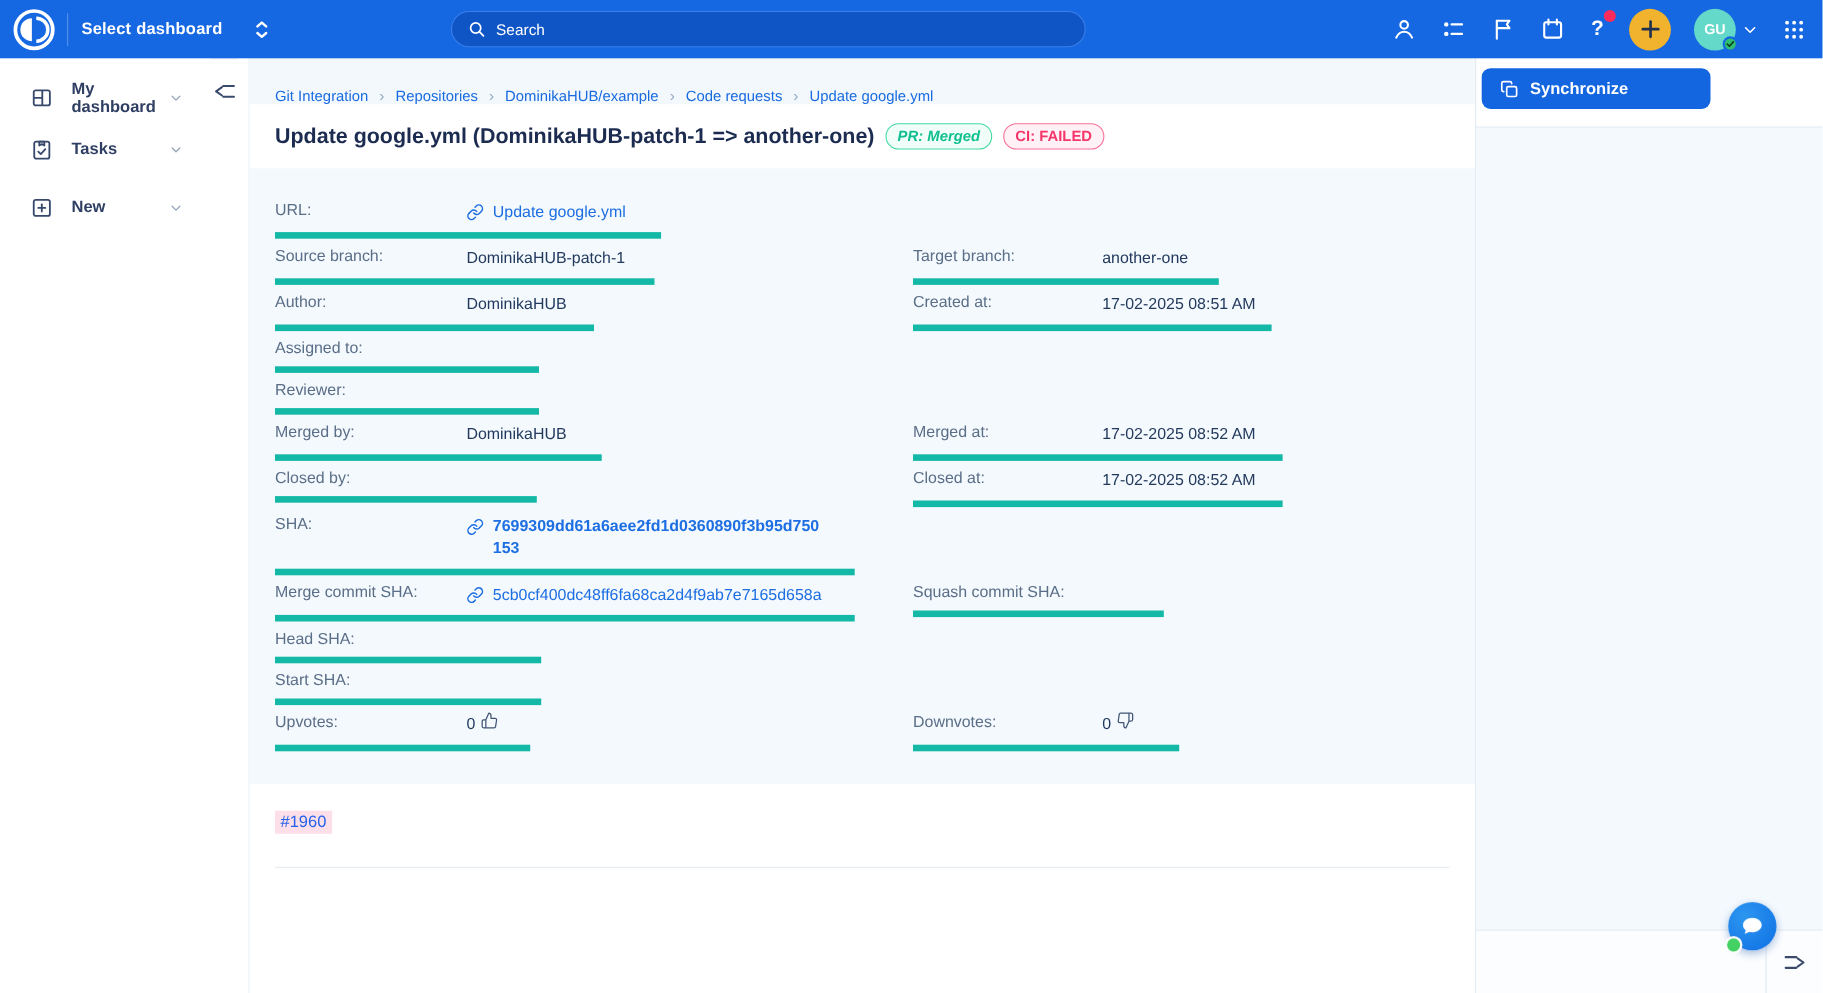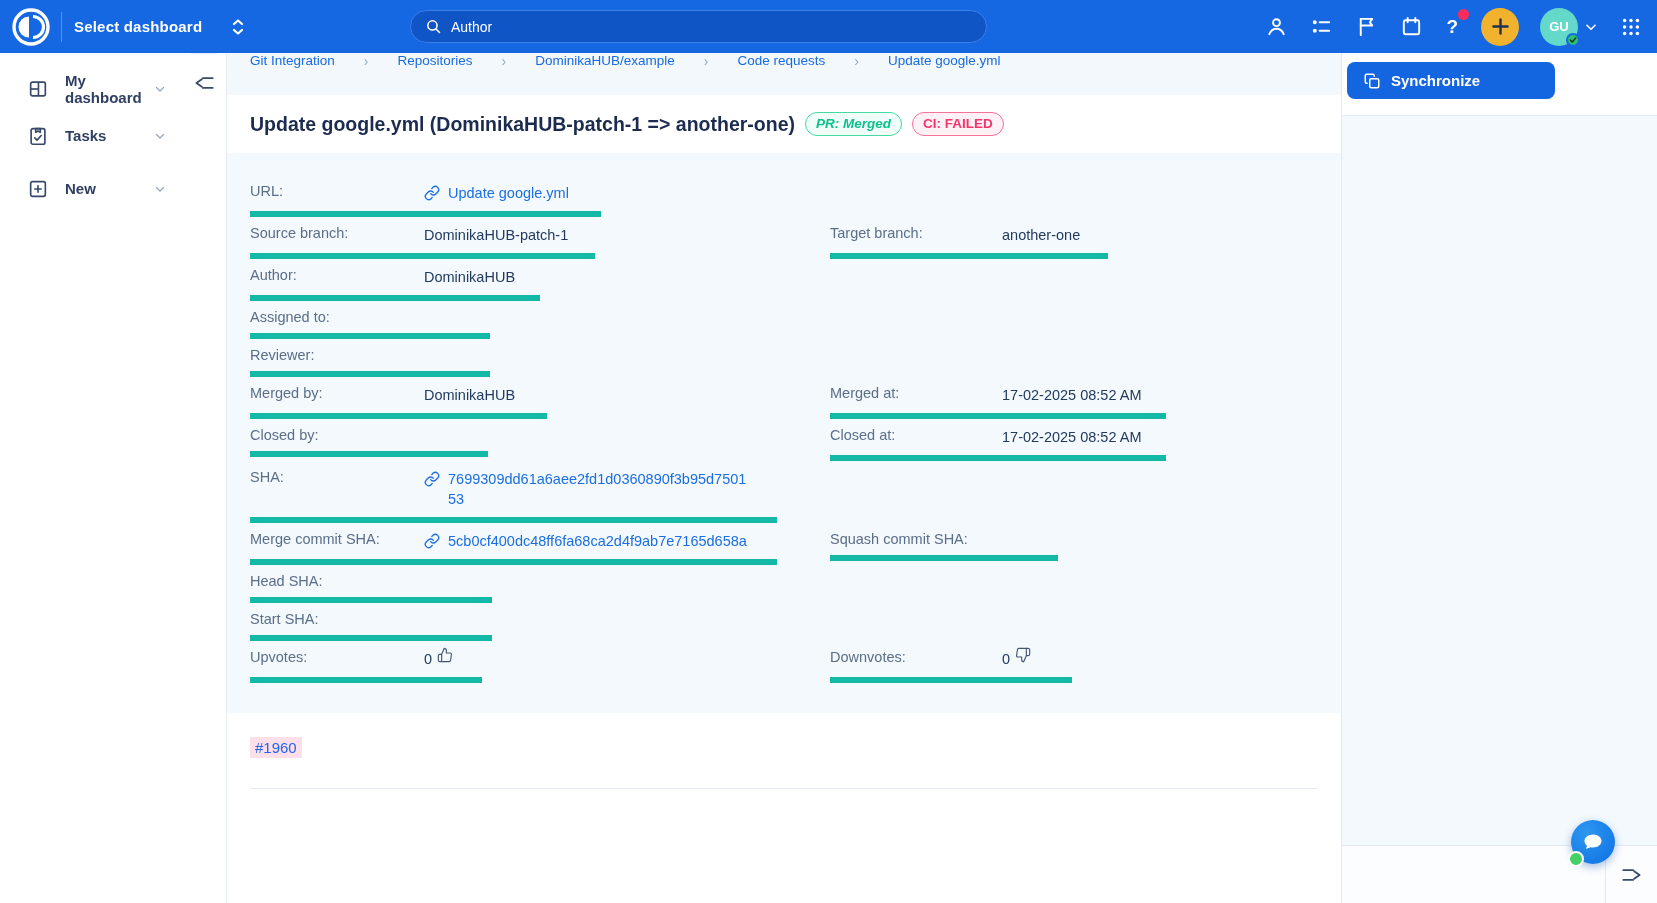--- a/index.html
+++ b/index.html
@@ -33,40 +33,40 @@
   .sidebar { width:227px; background:#fff; border-right:1px solid #e7edf3; display:flex; }
   .nav { flex:1; padding-top:12px; }
   .nav-item { display:flex; align-items:center; height:47px; padding:0 16px 0 27px; cursor:pointer; }
   .nav-item .txt { margin-left:16px; color:#2f3f63; font-size:15px; font-weight:600; flex:1; }
   .nav-item.gap { margin-top:6px; }
   .sb-footer { height:58px; border-top:1px solid #e8eef5; margin:0 9px; display:flex; align-items:center; justify-content:center; }
   .collapse-btn { cursor:pointer; display:flex; }
 
   
   .main { width:1114px; display:flex; flex-direction:column; background:#fff; }
-  .crumbs { height:42px; background:#f2f8fc; display:flex; align-items:flex-start; padding-left:23px; font-size:13.5px;gap:19px; }
+  .crumbs { height:42px; background:#f2f8fc; display:flex; align-items:flex-end; padding-left:23px; font-size:13.5px; }
   .crumbs a { color:#1a6be0; text-decoration:none; cursor:pointer; }
   .crumb-sep { color:#93a9c4; margin:0 10px; font-size:14px; }
   .title-band { height:58px; background:#fff; display:flex; align-items:center; padding-left:23px; }
   .page-title { color:#1c2b50; font-size:19.5px; font-weight:700; }
   .badge { margin-left:10px; font-size:13.5px; font-weight:600; border-radius:14px; padding:3px 10px 4px; white-space:nowrap; }
   .badge.green { color:#0fbf8f; border:1px solid #43dba2; background:#f0fdf8;font-style:italic; }
   .badge.pink  { color:#f5366b; border:1px solid #f77198; background:#fff1f5; }
 
   .fields-panel { height:560px; background:#f3f9fd; padding-top:22px; }
   .frow { display:flex; }
   .fslot-l { width:603px; padding-left:23px; }
   .fslot-r { flex:1; }
   .field { display:flex; align-items:flex-start; border-bottom:6px solid #14b8a6; padding:8px 0; min-height:37px; }
   .flabel { flex:0 0 174px; color:#5b6e88; font-size:14.5px; }
   .fslot-r .flabel { flex-basis:172px; }
   .fvalue { color:#233a5e; font-size:14.5px; line-height:20px; display:flex; align-items:flex-start; }
   .fvalue.link { color:#1d6ee2; cursor:pointer; }
   .fvalue.link svg { margin:2px 8px 0 0; flex-shrink:0; }
-  .sha-text { max-width:302px; word-break:break-all; }
+  .sha-text { max-width:302px; word-break:break-all;font-weight:bold; }
   .vote-ic { margin:-2px 0 0 5px; }
 
   .bottom-sec { padding:24px 23px 0; background:#fff; }
   .issue-ref { display:inline-block; color:#2563eb; font-size:15px; background:#fcdfe9; padding:2px 5px; cursor:pointer; }
   .bottom-hr { border:none; border-top:1px solid #e6ebf1; margin-top:30px; width:1068px; }
 
   
   .rpanel { width:316px; border-left:1px solid #e2eaf2; display:flex; flex-direction:column; background:#fff; }
   .rp-head { height:62px; padding:9px 0 0 5px; }
   .sync-btn { width:208px; height:37px; background:#1465e0; border:none; border-radius:8px; color:#fff; font-size:15px; font-weight:700;
@@ -101,21 +101,21 @@
       <polyline points="4,7 8,3.5 12,7"></polyline>
         <polyline points="4,13 8,16.5 12,13"></polyline>
     </svg>
   </div>
 
   <div class="search">
     <svg width="17" height="17" viewBox="0 0 24 24" fill="none" stroke="#fff" stroke-width="2.2" stroke-linecap="round">
       <circle cx="10.5" cy="10.5" r="6.5"></circle>
         <line x1="15.5" y1="15.5" x2="20.5" y2="20.5"></line>
     </svg>
-    <span class="ph">Author</span>
+    <span class="ph">Search</span>
   </div>
 
   <div class="tb-right">
     <div class="tb-ic">
       <svg width="23" height="23" viewBox="0 0 24 24" fill="none" stroke="#fff" stroke-width="2" stroke-linecap="round">
         <circle cx="12" cy="8" r="3.6"></circle>
           <path d="M4.5 20c1.6-3.8 4.3-5.6 7.5-5.6s5.9 1.8 7.5 5.6"></path>
       </svg>
     </div>
     <div class="tb-ic">
@@ -277,20 +277,26 @@
       </div>
         </div>
 
       <div class="frow">
           <div class="fslot-l">
         <div class="field" style="width:290px">
           <span class="flabel">Author:</span>
           <span class="fvalue">DominikaHUB</span>
         </div>
       </div>
+          <div class="fslot-r">
+        <div class="field" style="width:326px">
+          <span class="flabel">Created at:</span>
+          <span class="fvalue">17-02-2025 08:51 AM</span>
+        </div>
+      </div>
         </div>
 
       <div class="frow">
           <div class="fslot-l">
         <div class="field" style="width:240px">
           <span class="flabel">Assigned to:</span>
           <span class="fvalue"></span>
         </div>
       </div>
           <div class="fslot-r"></div>

